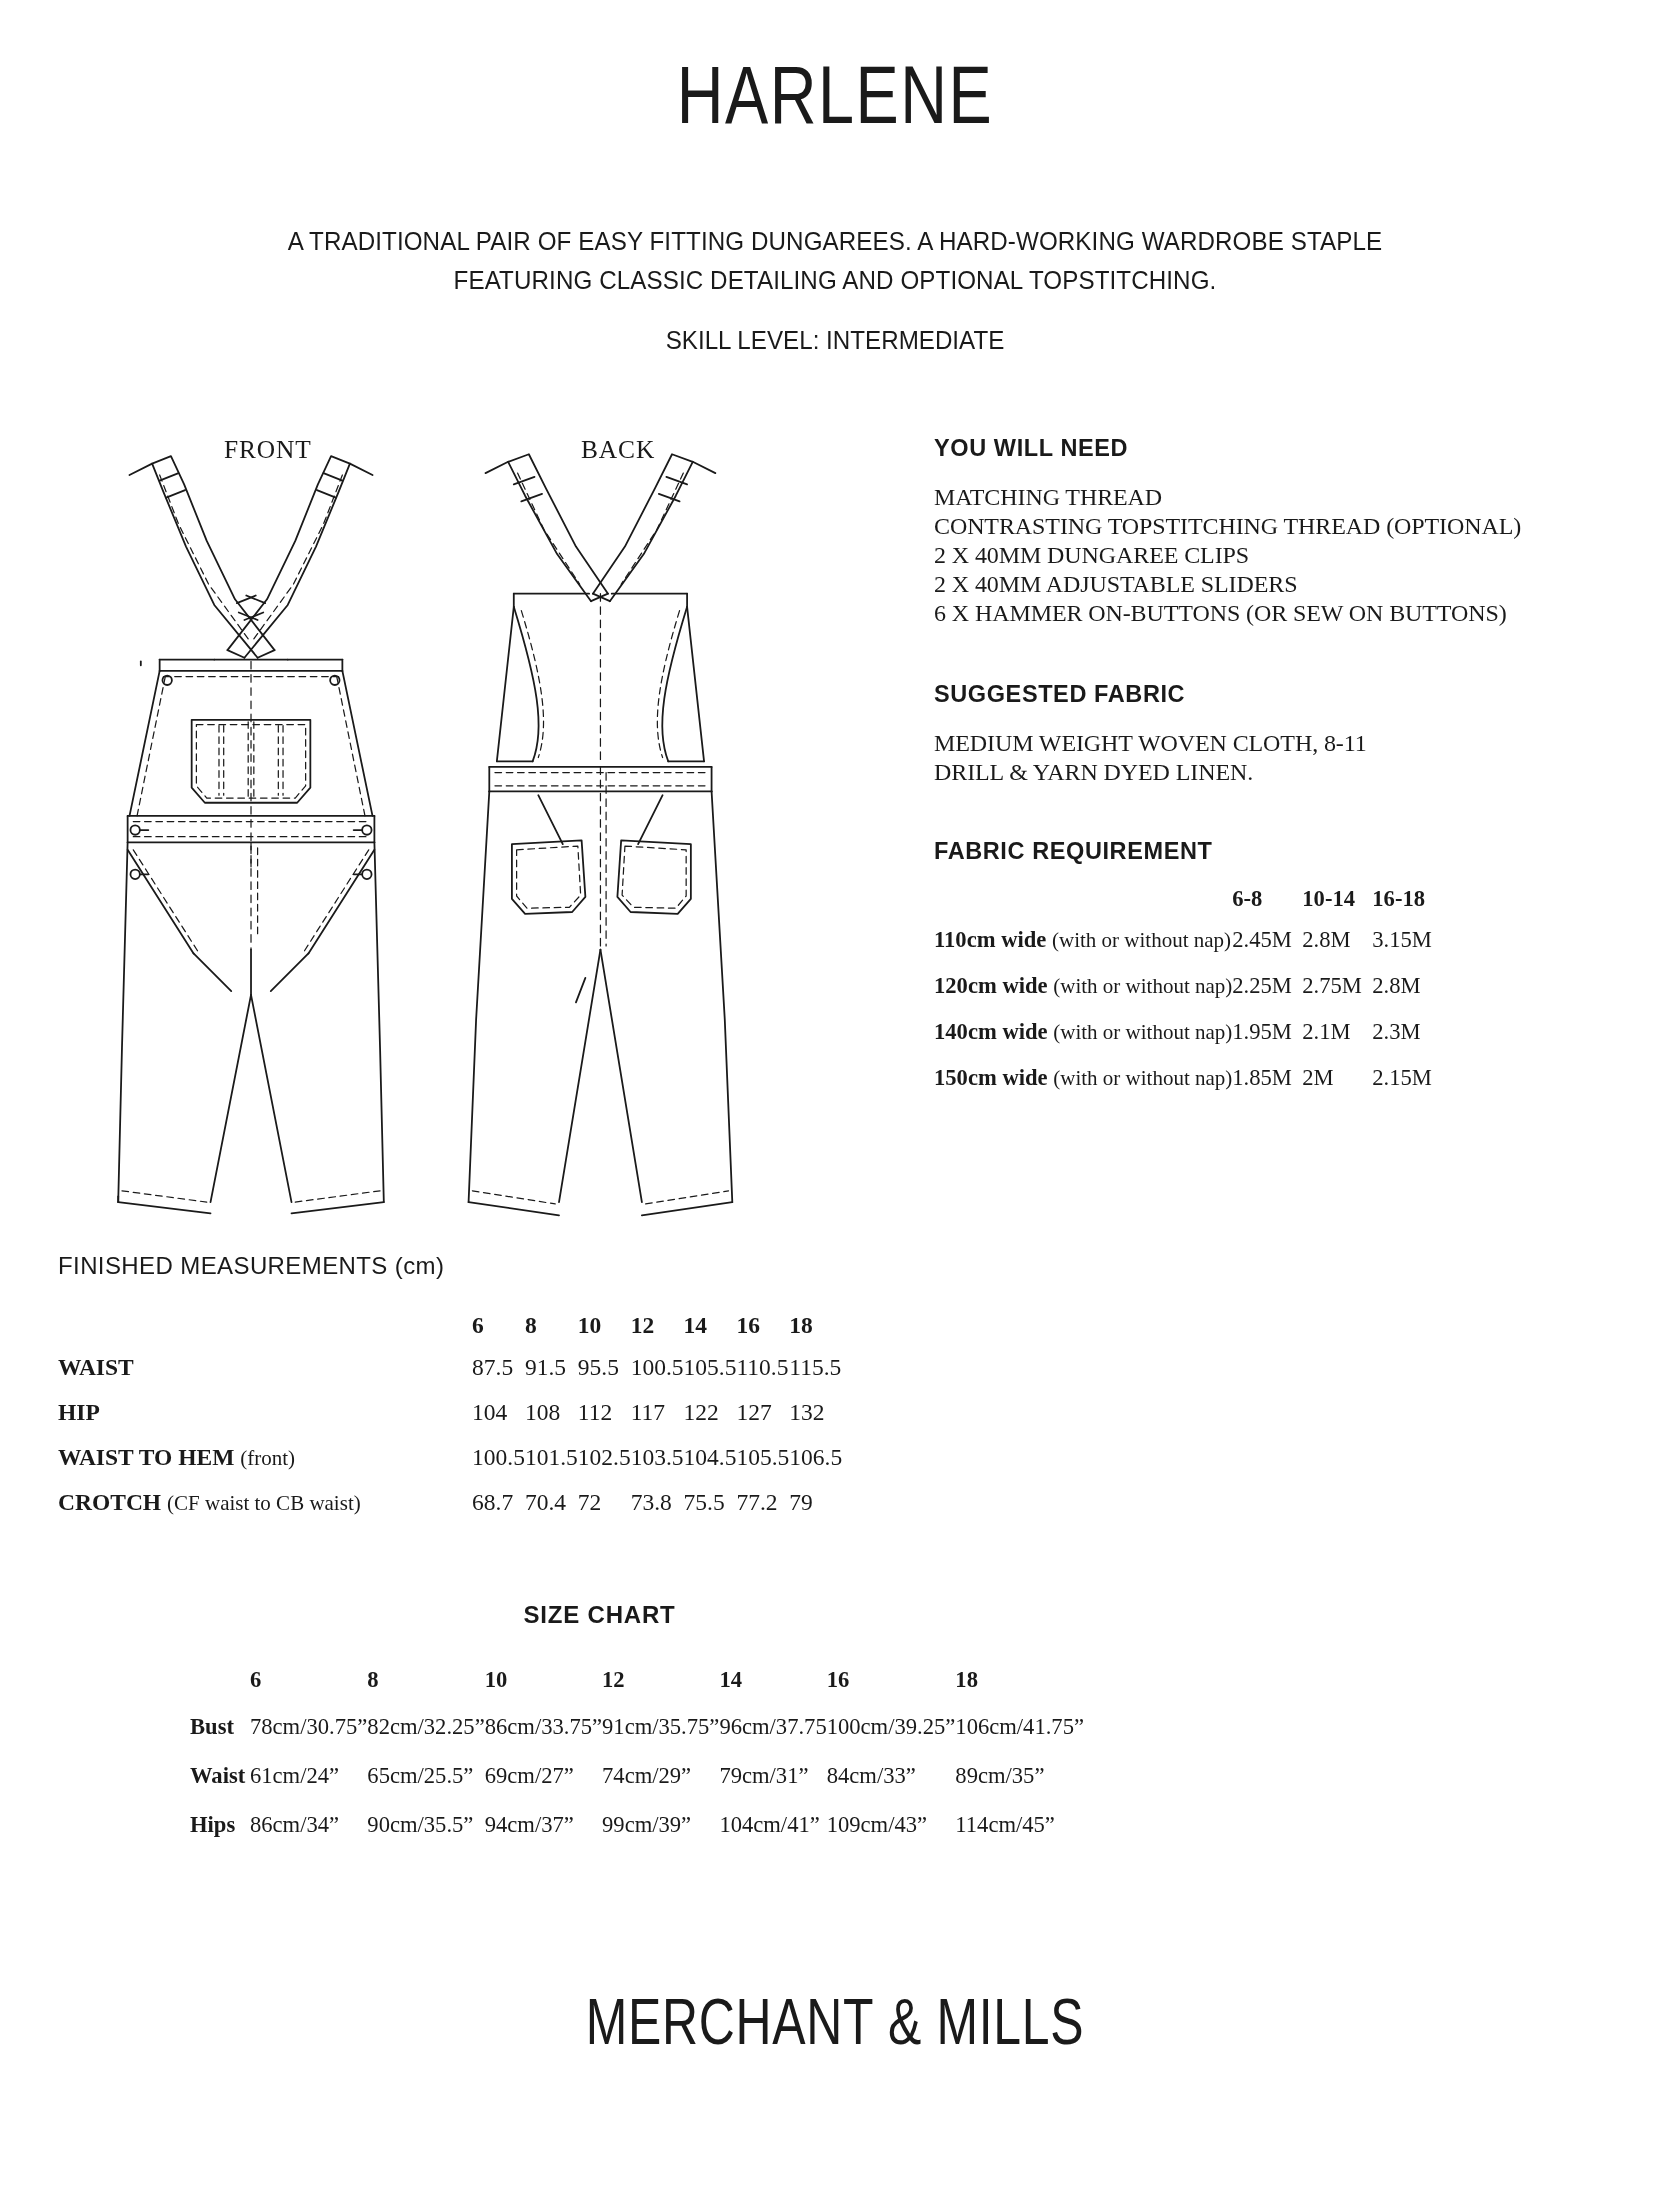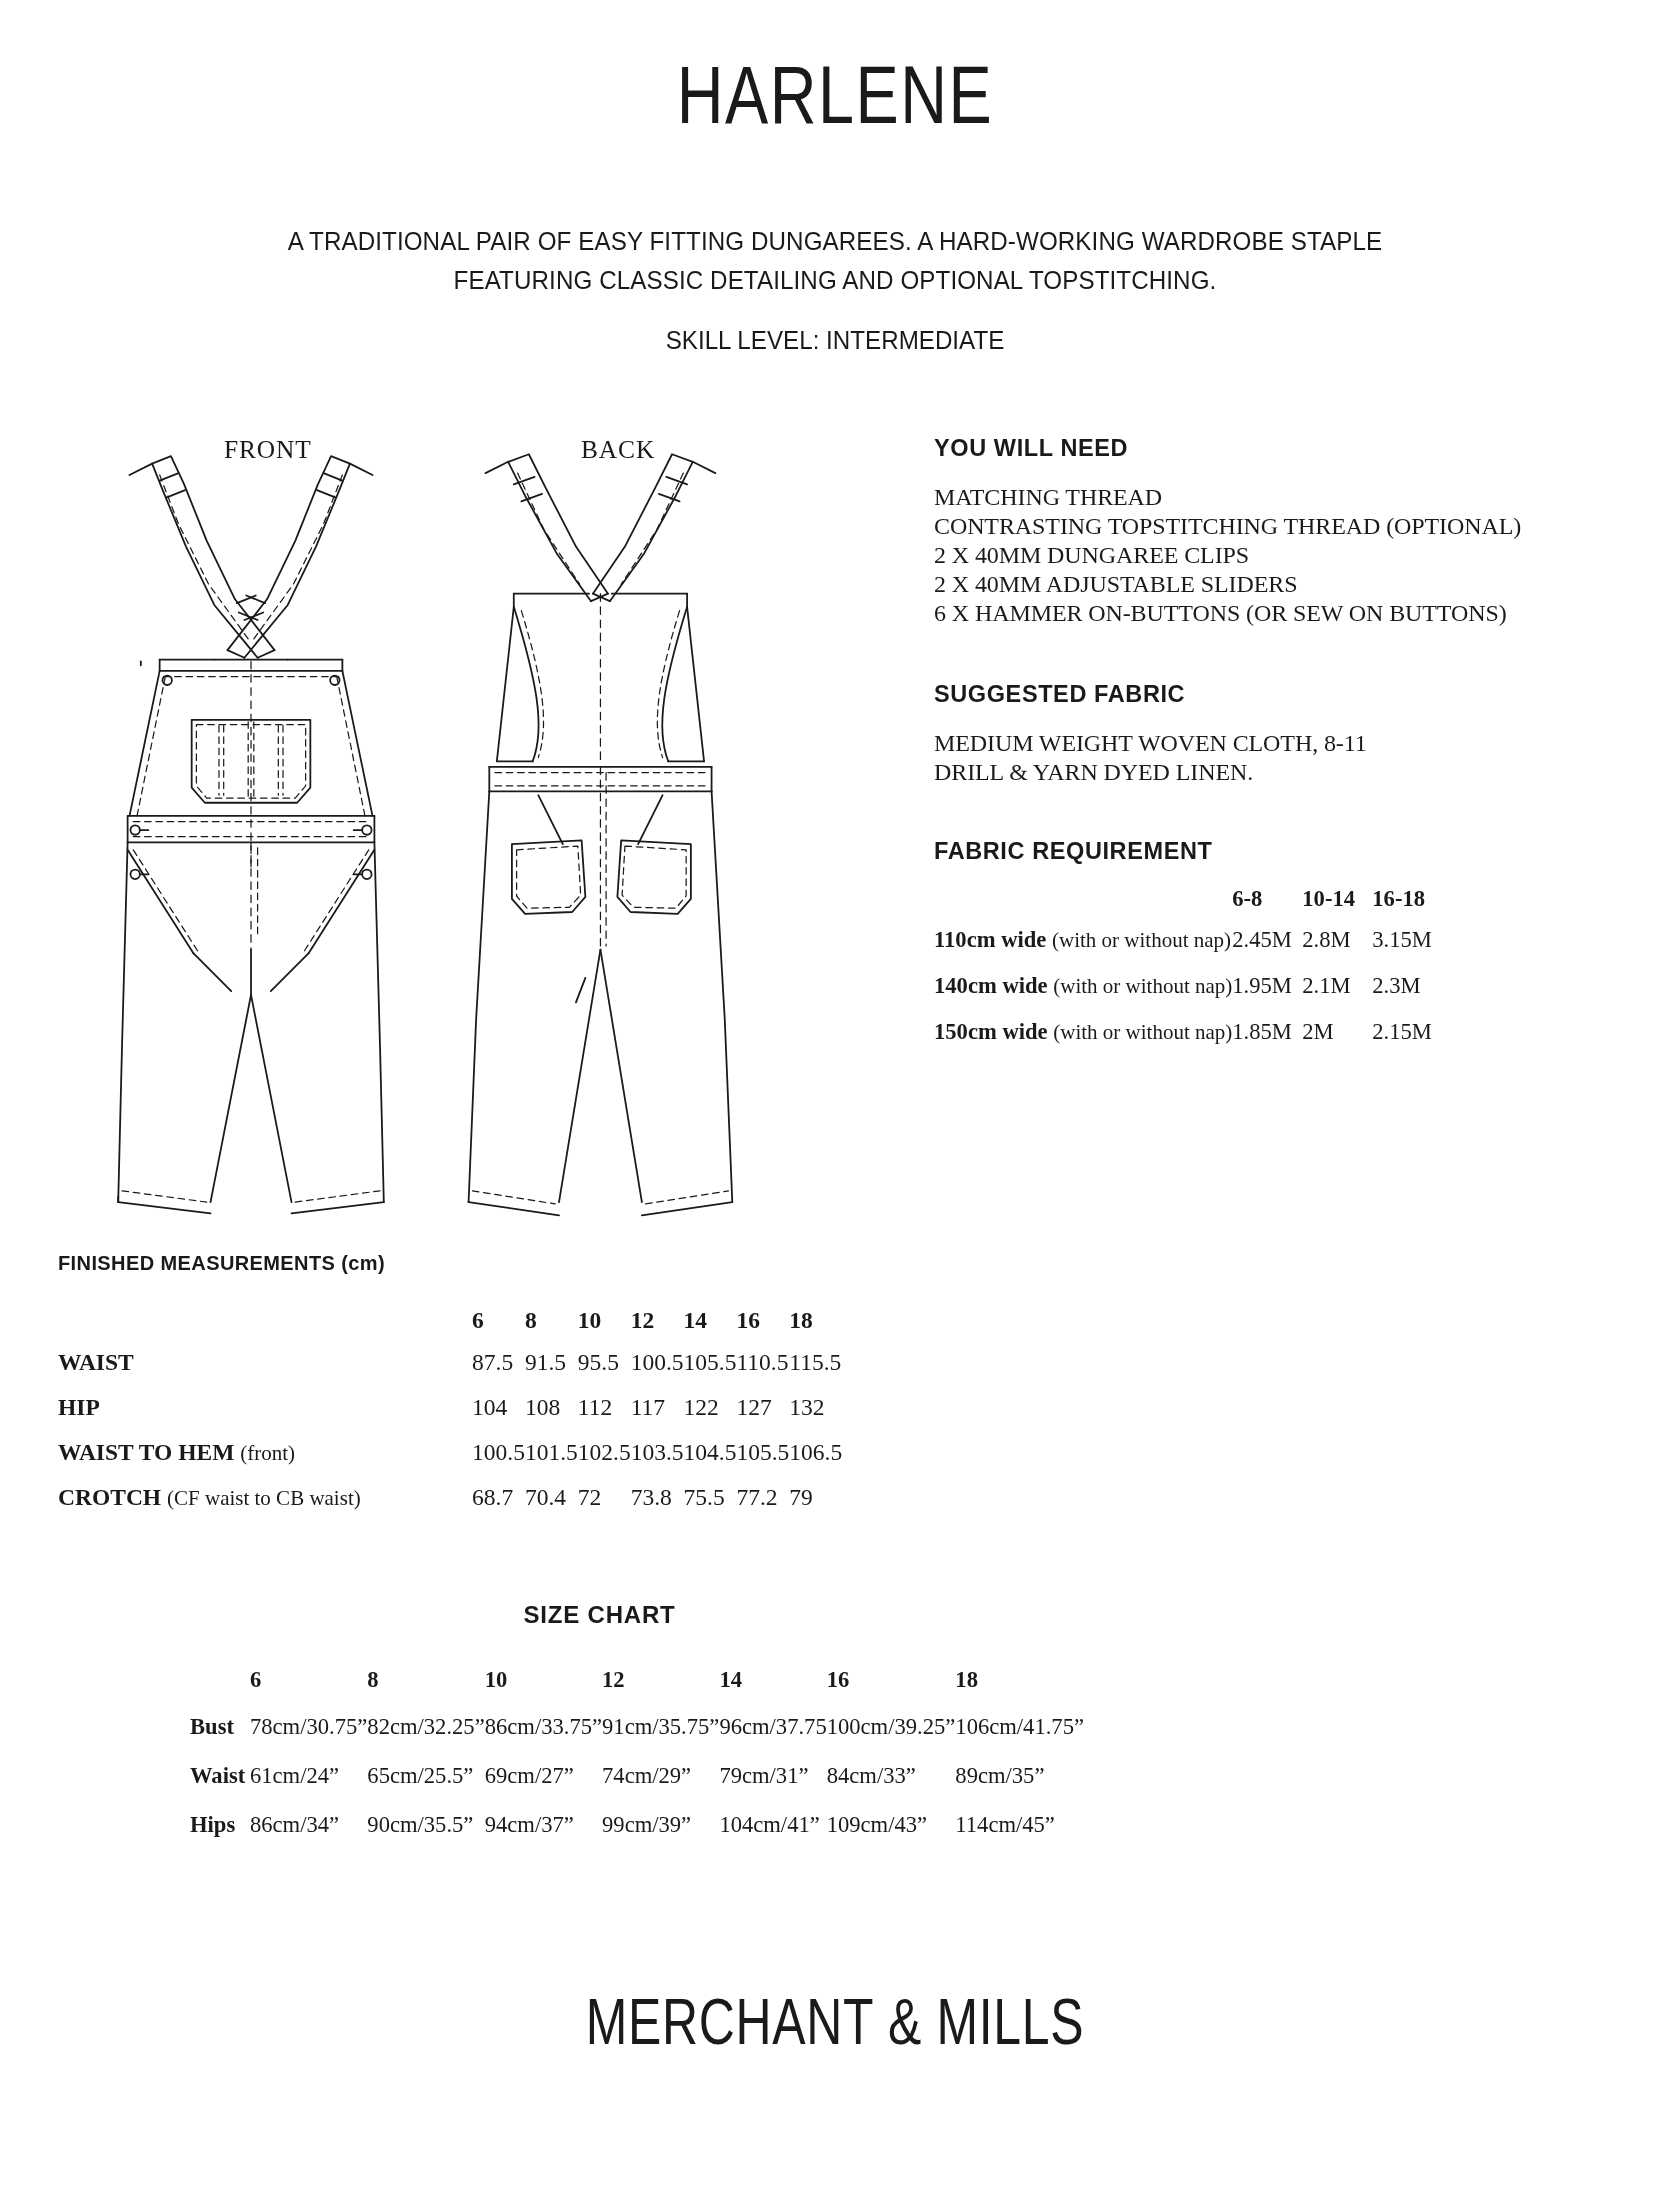--- a/index.html
+++ b/index.html
@@ -111,22 +111,22 @@
   .fr-table .row td { height: 46px; }
   .fr-label { width: 252px; }
   .fr-label b { font-weight: bold; }
   .fr-note { font-size: 21px; }
   .fr-c { width: 70px; }
 
   
   .fm-block { position: absolute; top: 1252px; left: 58px; width: 1055px; }
   .fm-head {
     font-family: "Liberation Sans", sans-serif;
-    font-weight: bold;
-    font-size: 20px;
+    font-weight: normal;
+    font-size: 24px;
     letter-spacing: 0.4px;
     margin: 0 0 32px 0;
   }
   .fm-table {
     border-collapse: collapse;
     font-family: "Liberation Serif", serif;
     font-size: 23.5px;
   }
   .fm-table td { padding: 0; vertical-align: baseline; white-space: nowrap; }
   .fm-table .hdr td { font-weight: bold; height: 42px; }
@@ -378,20 +378,26 @@
       <td class="fr-label"></td>
       <td class="fr-c">6-8</td>
       <td class="fr-c">10-14</td>
       <td class="fr-c">16-18</td>
     </tr>
     <tr class="row">
       <td class="fr-label"><b>110cm wide</b> <span class="fr-note">(with or without nap)</span></td>
       <td class="fr-c">2.45M</td>
       <td class="fr-c">2.8M</td>
       <td class="fr-c">3.15M</td>
+    </tr>
+    <tr class="row">
+      <td class="fr-label"><b>120cm wide</b> <span class="fr-note">(with or without nap)</span></td>
+      <td class="fr-c">2.25M</td>
+      <td class="fr-c">2.75M</td>
+      <td class="fr-c">2.8M</td>
     </tr>
     <tr class="row">
       <td class="fr-label"><b>140cm wide</b> <span class="fr-note">(with or without nap)</span></td>
       <td class="fr-c">1.95M</td>
       <td class="fr-c">2.1M</td>
       <td class="fr-c">2.3M</td>
     </tr>
     <tr class="row">
       <td class="fr-label"><b>150cm wide</b> <span class="fr-note">(with or without nap)</span></td>
       <td class="fr-c">1.85M</td>

